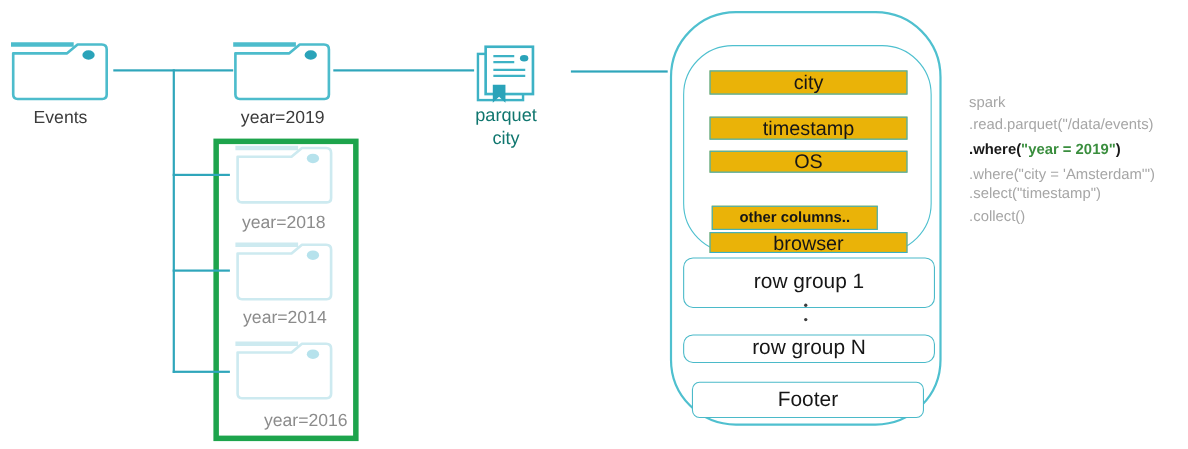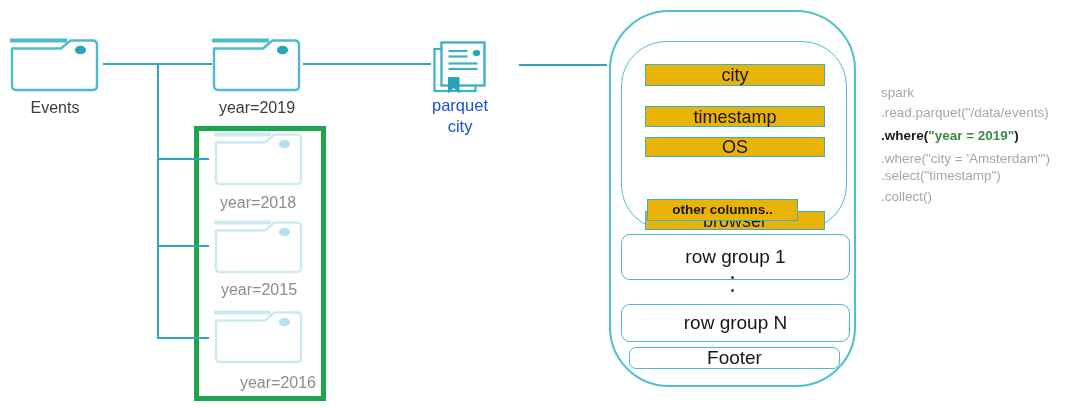--- a/index.html
+++ b/index.html
@@ -18,21 +18,21 @@
   }
   .flabel.faded{color:#8c8c8c;}
   
   .greenbox{
     position:absolute;left:194px;top:126px;width:132px;height:275px;
     border:5px solid #1da44c;box-sizing:border-box;background:transparent;z-index:1;
   }
   
   .pq{--p-stroke:#3db2c5;--p-accent:#2aa3b9;position:absolute;z-index:2;}
   .pqlabel{position:absolute;left:410px;top:95px;width:100px;text-align:center;
-    font-size:16.5px;line-height:21px;color:#1d4ed8;}
+    font-size:16.5px;line-height:21px;color:#0f766e;}
   
   .bigrect{
     position:absolute;left:609px;top:10px;width:247px;height:377px;
     border:2px solid #4fc0cf;border-radius:60px;box-sizing:border-box;background:#fff;
   }
   .innerrect{
     position:absolute;left:621px;top:41px;width:226px;height:189px;
     border:1.6px solid #4fc0cf;border-radius:45px;box-sizing:border-box;
   }
   .colbox{
@@ -40,21 +40,21 @@
     background:#eab308;display:flex;align-items:center;justify-content:center;
     font-size:18px;color:#161616;line-height:1;
   }
   .colbox.small{font-size:13.5px;font-weight:600;}
   .rowbox{
     position:absolute;left:621px;width:229px;border:1.7px solid #4bbac9;border-radius:9px;
     box-sizing:border-box;background:#fff;display:flex;align-items:center;justify-content:center;
     font-size:19px;color:#161616;
   }
   .footerbox{
-    position:absolute;left:629px;top:347px;width:211px;height:22px;
+    position:absolute;left:629px;top:347px;width:211px;height:33px;
     border:1.7px solid #4bbac9;border-radius:7px;box-sizing:border-box;background:#fff;
     display:flex;align-items:center;justify-content:center;font-size:19px;color:#161616;
   }
   .edot{position:absolute;left:731px;width:3px;height:3px;border-radius:50%;background:#3c3c3c;}
   
   .code{position:absolute;left:881px;font-size:13.5px;white-space:pre;color:#a6a6a6;margin-top:28px;}
   .code.bold{font-weight:700;color:#191919;}
   .code .grn{color:#3a8e3e;}
 </style>
 </head>
@@ -103,21 +103,21 @@
   <div class="flabel" style="left:197px;top:99px;">year=2019</div>
 
   <svg class="folder faded" style="left:213px;top:131px" width="92" height="56" viewBox="0 0 92 56">
       <use href="#folder-sym"></use>
     </svg>
   <div class="flabel faded" style="left:198px;top:194px;">year=2018</div>
 
   <svg class="folder faded" style="left:213px;top:219px" width="92" height="56" viewBox="0 0 92 56">
       <use href="#folder-sym"></use>
     </svg>
-  <div class="flabel faded" style="left:199px;top:281px;">year=2015</div>
+  <div class="flabel faded" style="left:199px;top:281px;">year=2014</div>
 
   <svg class="folder faded" style="left:213px;top:309px" width="92" height="56" viewBox="0 0 92 56">
       <use href="#folder-sym"></use>
     </svg>
   <div class="flabel faded" style="left:196px;top:374px;text-align:right;">year=2016</div>
 
   <svg class="pq" style="left:431px;top:40px" width="57" height="54" viewBox="0 0 56 54">
       <use href="#parquet-sym"></use>
     </svg>
   <div class="pqlabel">
@@ -125,26 +125,26 @@
     <div>city</div>
   </div>
 
   <div class="bigrect"></div>
   <div class="innerrect"></div>
 
   <div class="colbox" style="top:64px;height:22px;">city</div>
   <div class="colbox" style="top:106px;height:21px;">timestamp</div>
   <div class="colbox" style="top:137px;height:20px;text-align:right;">OS</div>
   <div class="colbox" style="top:167px;height:19px;margin-top:44px;">browser</div>
-  <div class="colbox small" style="left:647px;top:199px;width:151px;height:22px;">other columns..</div>
+  <div class="colbox small" style="left:647px;top:187px;width:151px;height:22px;">other columns..</div>
 
   <div class="rowbox" style="top:234px;height:46px;">row group 1</div>
   <div class="edot" style="top:276px;"></div>
   <div class="edot" style="top:289px;"></div>
-  <div class="rowbox" style="top:304px;height:38px;">row group N</div>
+  <div class="rowbox" style="top:304px;height:26px;">row group N</div>
   <div class="footerbox">Footer</div>
 
   <div class="code" style="top:57px;">spark</div>
   <div class="code" style="top:77px;">.read.parquet("/data/events)</div>
   <div class="code bold" style="top:100px;"><span>.where(</span><span class="grn">"year = 2019"</span><span>)</span></div>
   <div class="code" style="top:123px;">.where("city = 'Amsterdam'")</div>
   <div class="code" style="top:140px;">.select("timestamp")</div>
   <div class="code" style="top:161px;">.collect()</div>
 
 </div>

